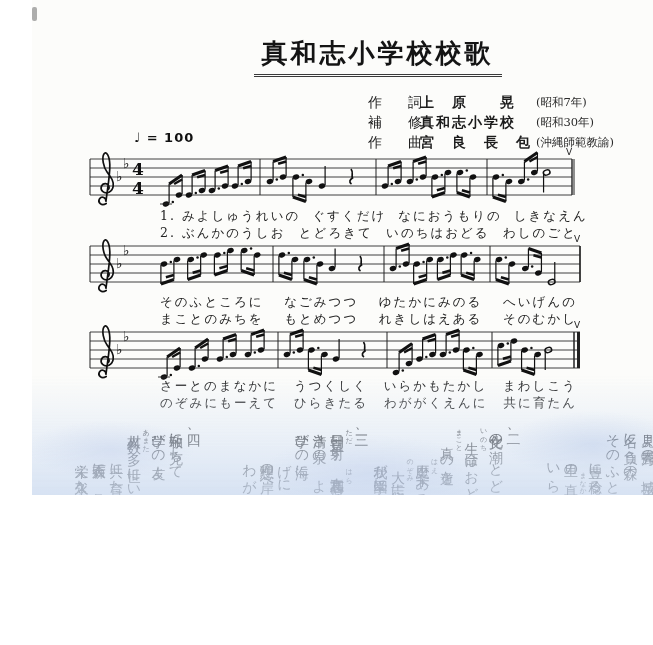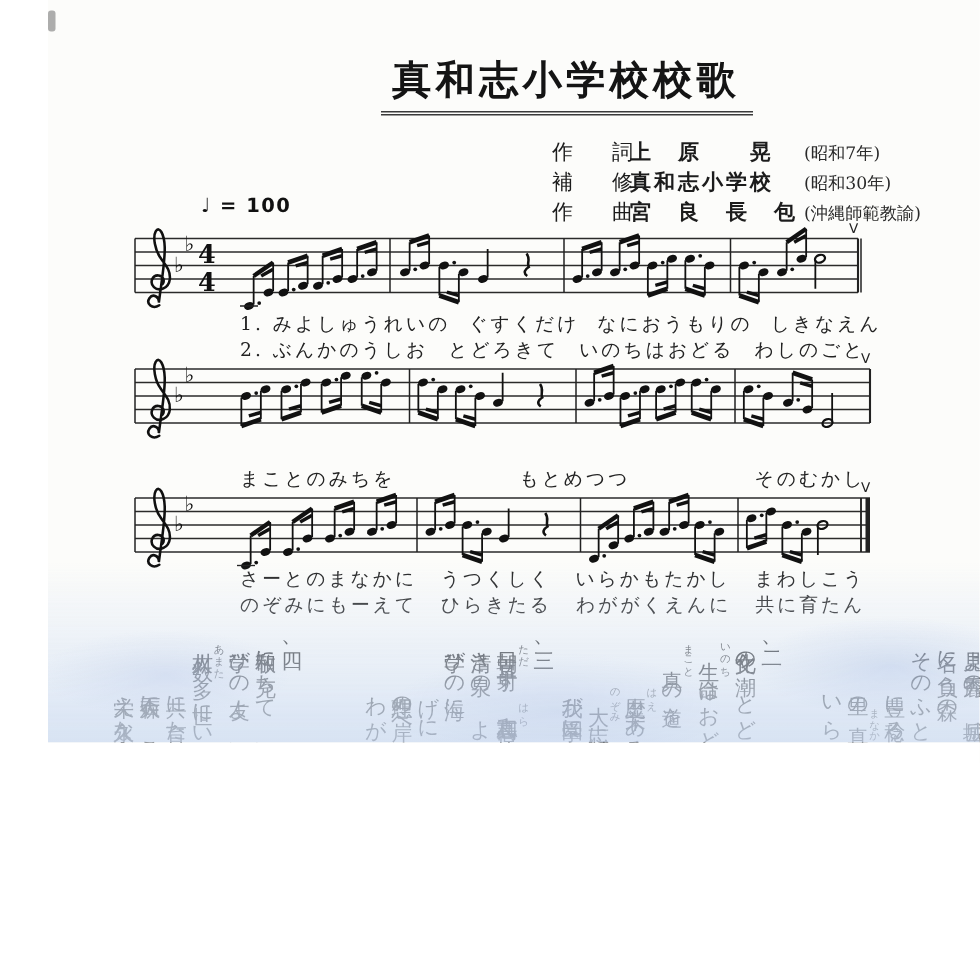--- a/index.html
+++ b/index.html
@@ -413,23 +413,30 @@
       <span>ぐすくだけ</span>
       <span>なにおうもりの</span>
       <span>しきなえん</span>
     </div>
   <div class="lyrics-row" id="lyr-0-1" style="top:225px;">
       <span>2. ぶんかのうしお</span>
       <span>とどろきて</span>
       <span>いのちはおどる</span>
       <span>わしのごと</span>
     </div>
+  <div class="lyrics-row" id="lyr-1-0" style="top:294px;">
+      <span>そのふところに</span>
+      <span>なごみつつ</span>
+      <span>ゆたかにみのる</span>
+      <span>へいげんの</span>
+    </div>
   <div class="lyrics-row" id="lyr-1-1" style="top:311px;">
       <span>まことのみちを</span>
       <span>もとめつつ</span>
+      <span>れきしはえある</span>
       <span>そのむかし</span>
     </div>
   <div class="lyrics-row" id="lyr-2-0" style="top:378px;">
       <span>さーとのまなかに</span>
       <span>うつくしく</span>
       <span>いらかもたかし</span>
       <span>まわしこう</span>
     </div>
   <div class="lyrics-row" id="lyr-2-1" style="top:395px;text-align:right;">
       <span>のぞみにもーえて</span>

